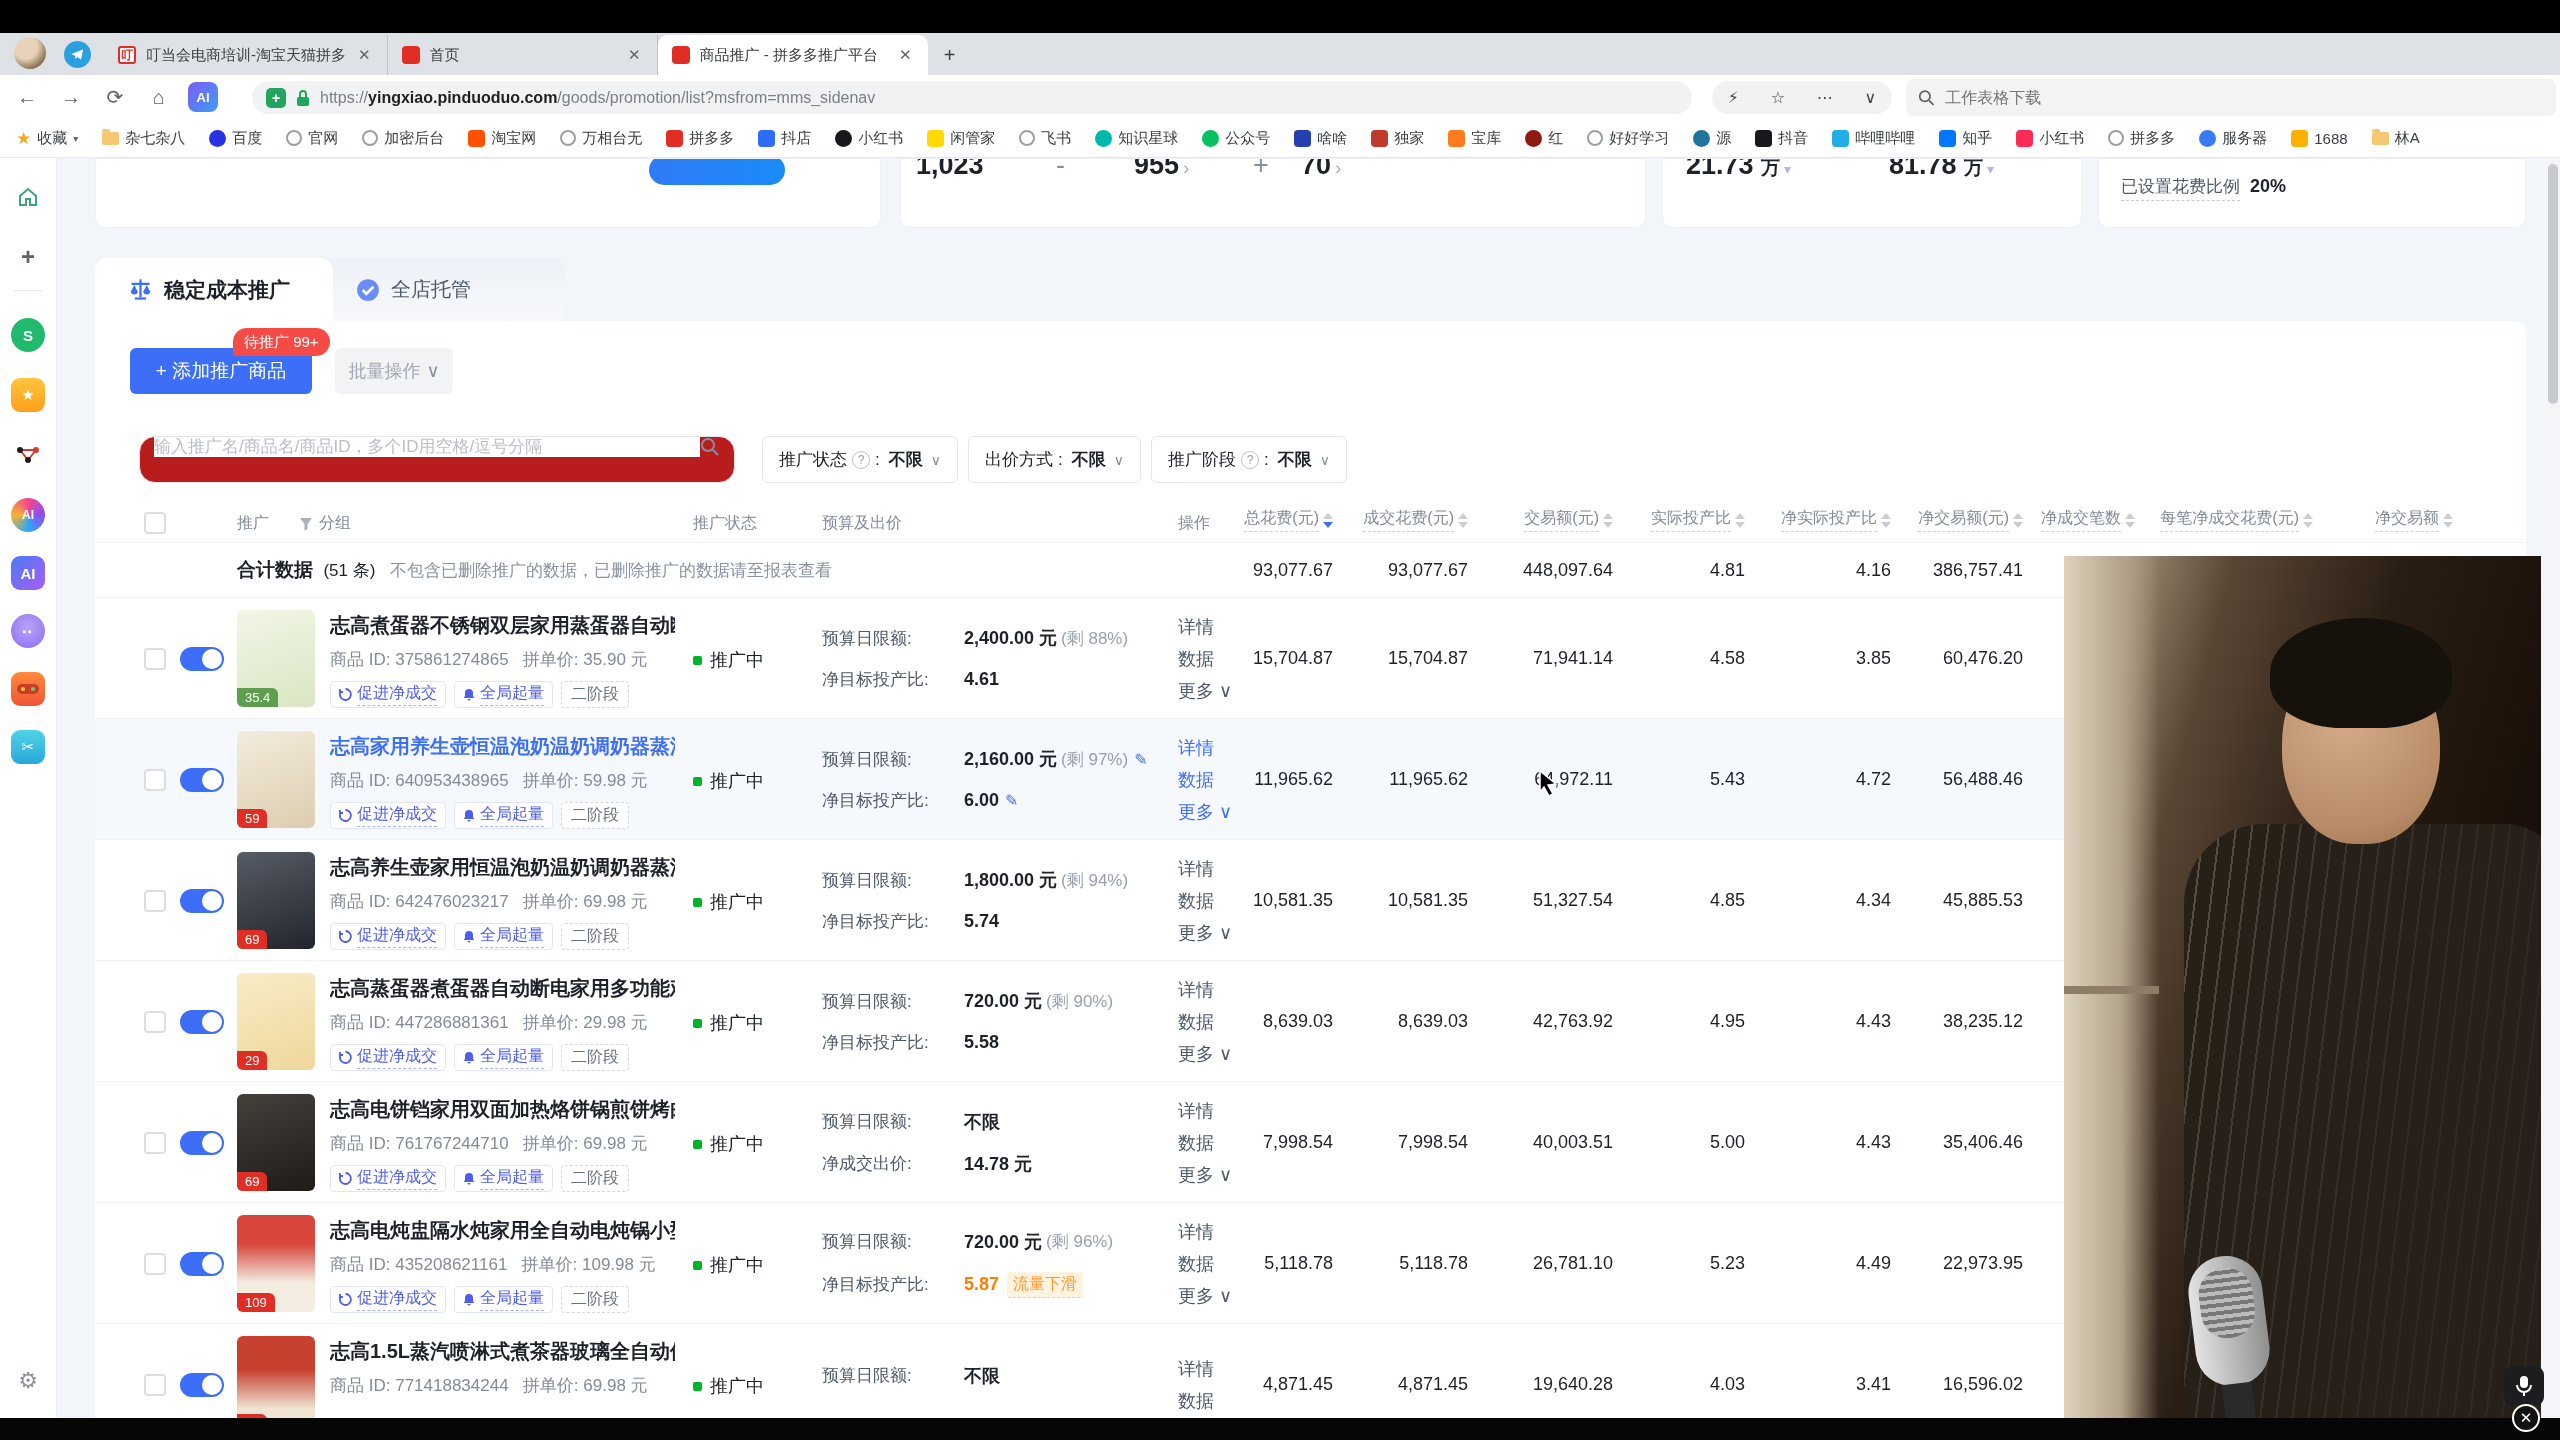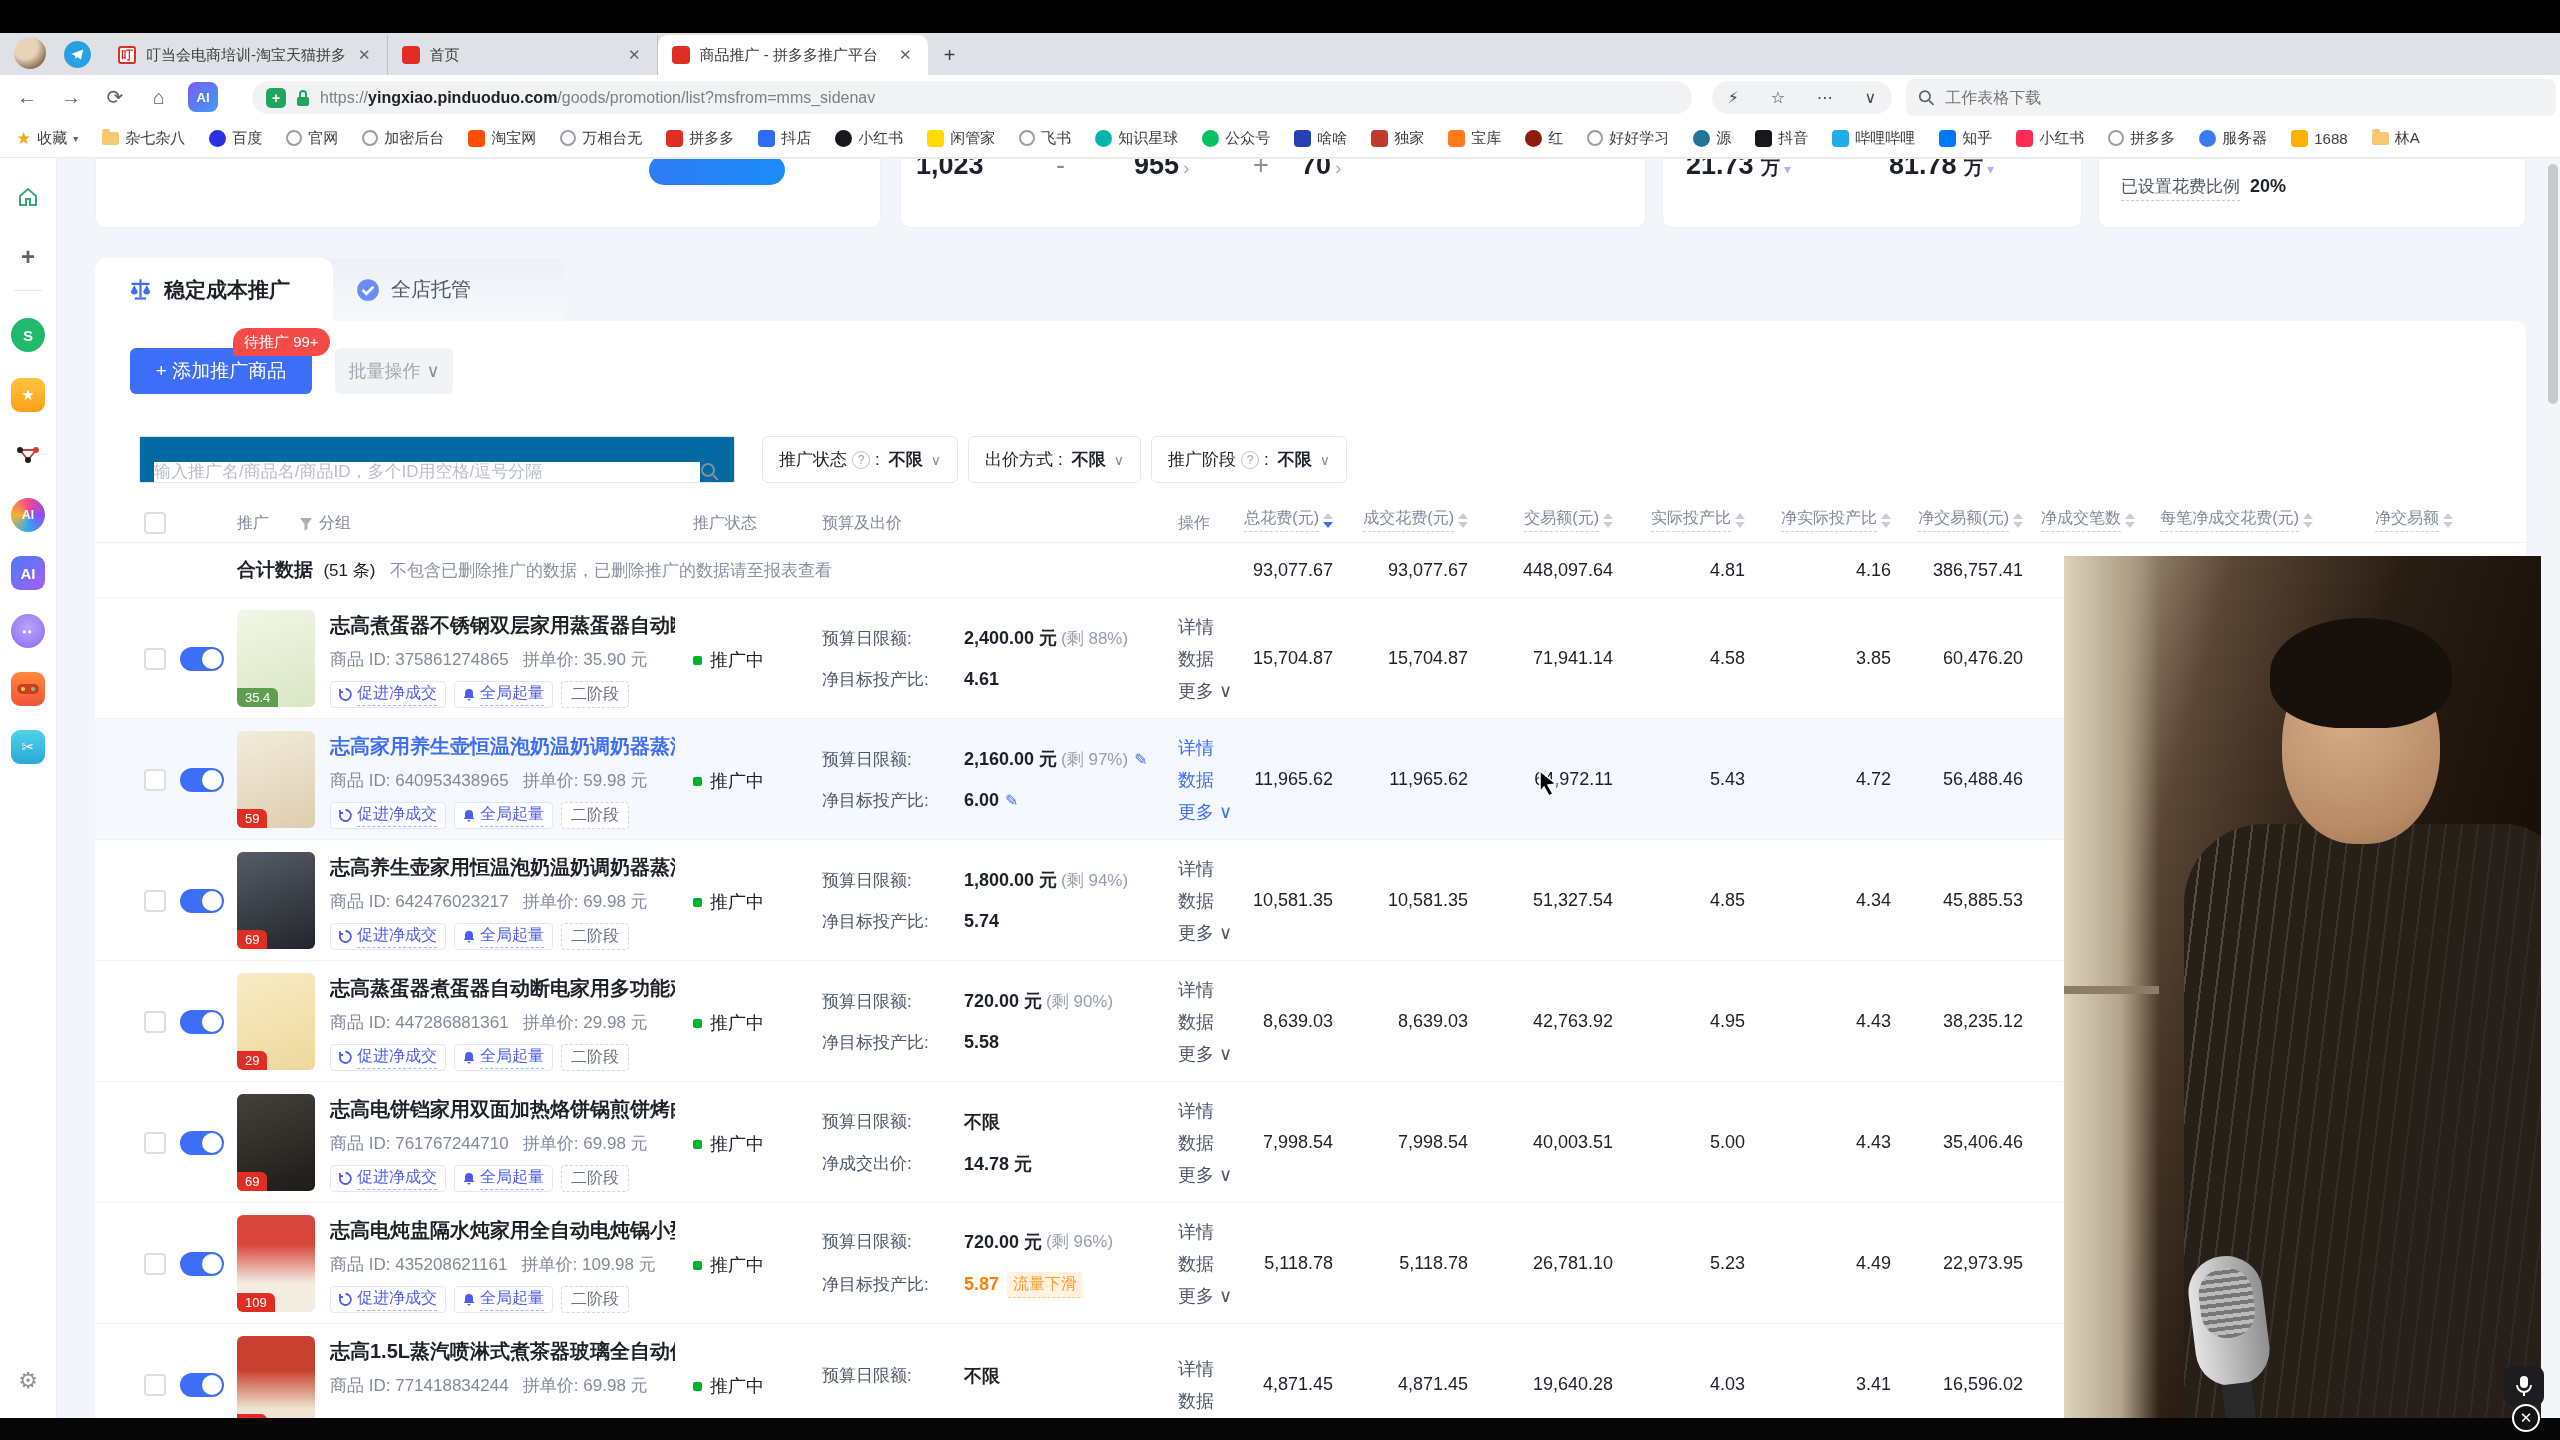--- a/index.html
+++ b/index.html
@@ -65,21 +65,21 @@
 #add-btn{position:absolute;left:35px;top:27px;width:182px;height:46px;background:#3d6ef7;border-radius:6px;color:#fff;font-size:19px;display:flex;align-items:center;justify-content:center;cursor:pointer}
 #badge{position:absolute;left:138px;top:7px;height:28px;padding:0 11px;background:#f54a45;border-radius:14px 14px 14px 3px;color:#fff;font-size:15px;display:flex;align-items:center;z-index:2}
 #batch-btn{position:absolute;left:240px;top:27px;width:118px;height:46px;background:#f2f3f5;border-radius:6px;color:#a1a7b3;font-size:18px;display:flex;align-items:center;justify-content:center;gap:6px;cursor:pointer}
 #banner{position:absolute;left:395px;top:29px;width:582px;height:42px;background:#f1f6fe;border-radius:8px;display:flex;align-items:center;padding:0 16px;gap:10px}
 #banner .btitle{font-size:19px;font-weight:bold;font-style:italic;color:#3d6ef7}
 #banner .bdesc{font-size:17px;color:#1d2129}
 #banner .blink{font-size:17px;color:#3d6ef7;margin-left:auto;cursor:pointer}
 #banner .pager{font-size:16px;color:#1d2129;display:flex;gap:7px;align-items:center}
 #banner .pager .ch{color:#86909c}
 
-#psearch{position:absolute;left:44px;top:115px;width:596px;height:47px;border:1px solid #e5e6eb;border-radius:2px;background:#0369a1;display:flex;align-items:flex-end;padding:0 14px}
+#psearch{position:absolute;left:44px;top:115px;width:596px;height:47px;border:1px solid #e5e6eb;border-radius:16px;background:#b91c1c;display:flex;align-items:flex-start;padding:0 14px}
 #psearch input{flex:1;border:none;outline:none;font-size:17px;color:#1d2129;font-family:inherit}
 #psearch input::placeholder{color:#b9bec8}
 #filters{position:absolute;left:667px;top:115px;display:flex;gap:10px}
 .fpill{height:47px;border:1px solid #e5e6eb;border-radius:6px;background:#fff;display:flex;align-items:center;padding:0 16px;font-size:17px;color:#1d2129;gap:5px;cursor:pointer}
 .fpill b{margin-left:4px}
 .fpill .vee{color:#86909c;font-size:14px;margin-left:3px}
 .qmark{width:18px;height:18px;border:1px solid #bcc2cc;border-radius:50%;color:#98a0ad;font-size:12px;display:inline-flex;align-items:center;justify-content:center}
 
 #thead{position:absolute;left:0;top:185px;width:2431px;height:37px;border-bottom:1px solid #f0f1f3;font-size:16px;color:#828b9a}
 #thead .hl-left{position:absolute;top:7px;display:flex;align-items:center;gap:6px}

